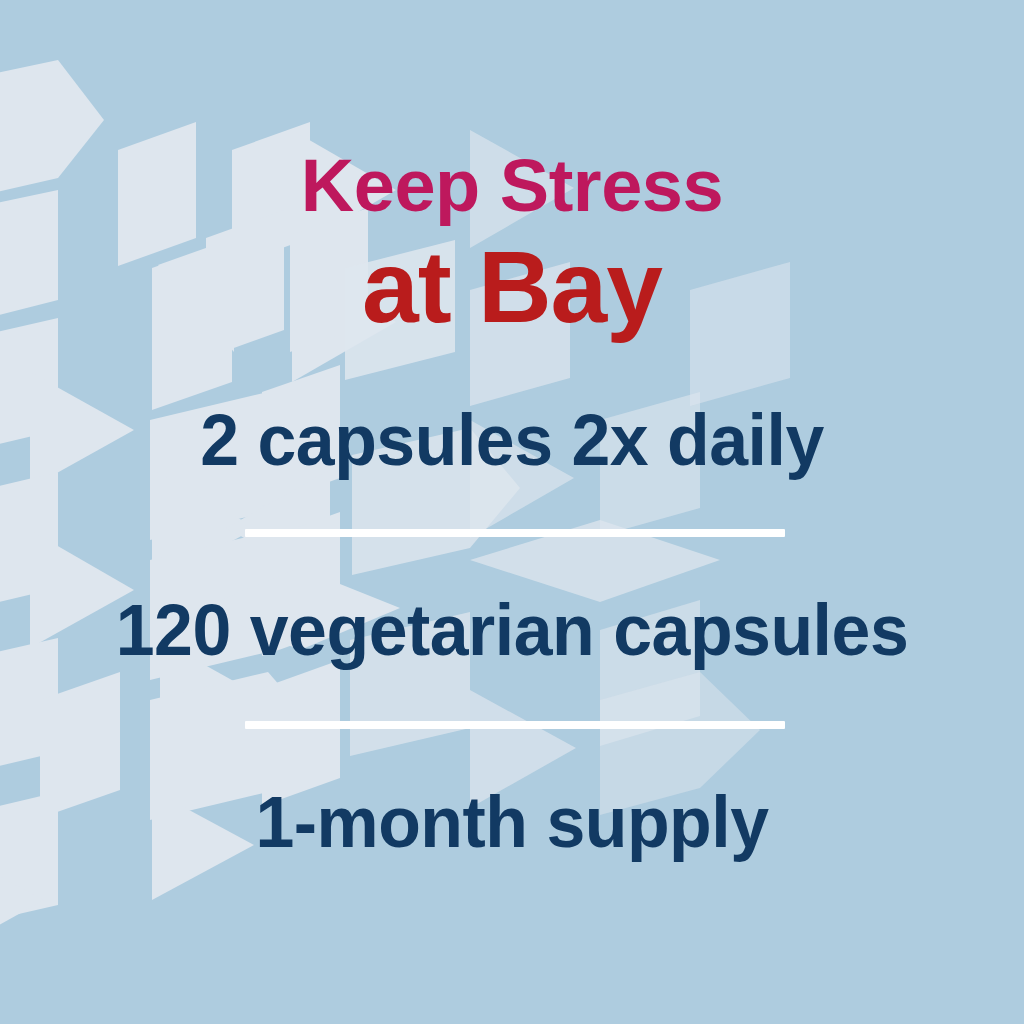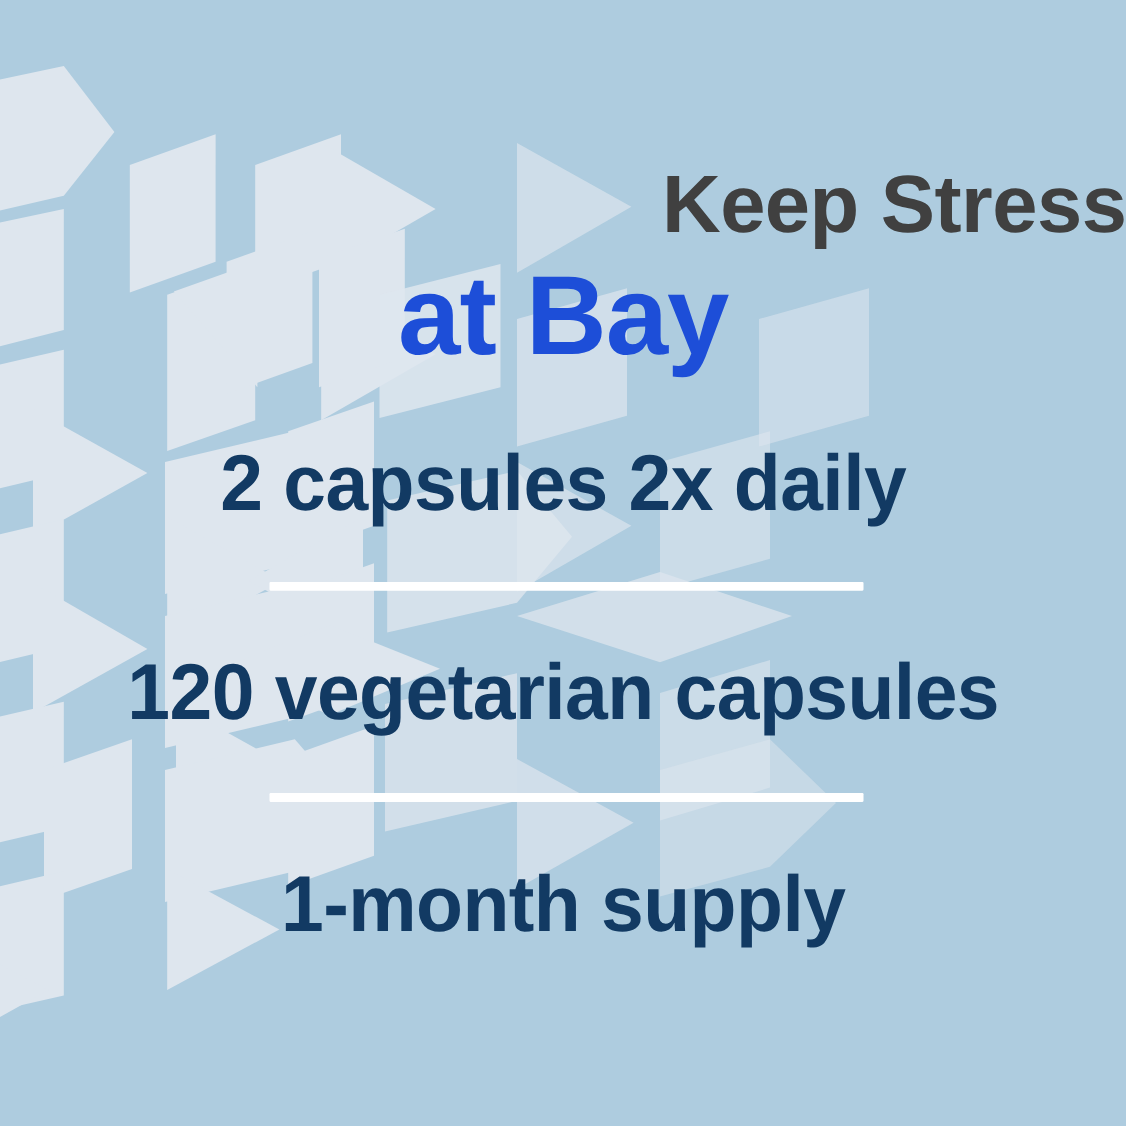--- a/index.html
+++ b/index.html
@@ -37,36 +37,36 @@
     display: flex;
     flex-direction: column;
     align-items: center;
   }
 
   .headline-1 {
     position: absolute;
     left: 0;
     right: 0;
     top: 143px;
-    text-align: right;
-    color: #404040;
+    text-align: center;
+    color: #be185d;
     font-size: 74px;
     line-height: 86px;
     font-weight: 600;
     letter-spacing: -0.5px;
     white-space: nowrap;
   }
 
   .headline-2 {
     position: absolute;
     left: 0;
     right: 0;
     top: 228px;
     text-align: center;
-    color: #1d4ed8;
+    color: #b91c1c;
     font-size: 102px;
     line-height: 118px;
     font-weight: 700;
     letter-spacing: -1px;
     white-space: nowrap;
   }
 
   .spec-line {
     position: absolute;
     left: 0;

